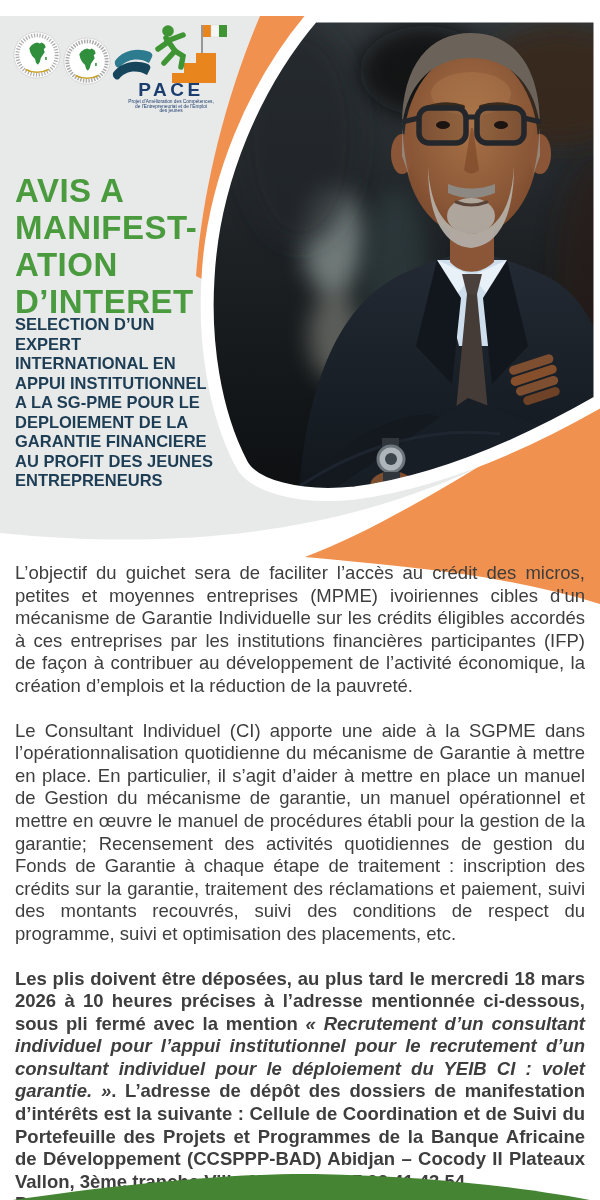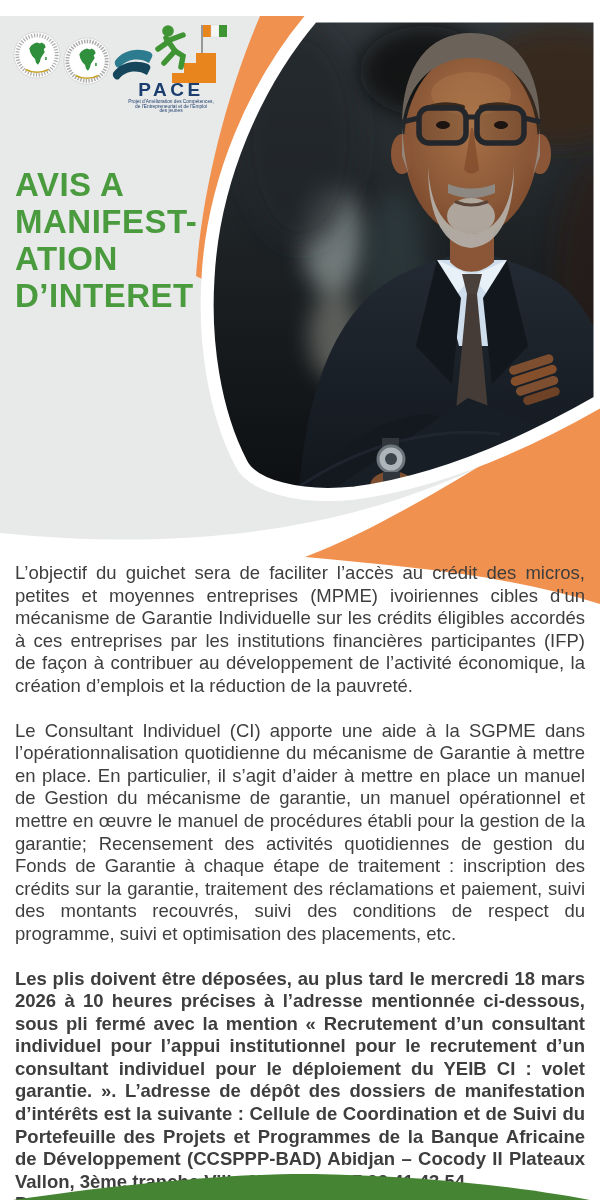--- a/index.html
+++ b/index.html
@@ -11,37 +11,37 @@
   *{margin:0;padding:0;box-sizing:border-box;}
   html,body{background:#fff;}
   body{font-family:"Liberation Sans",sans-serif;}
   .page{position:relative;width:600px;height:1200px;margin:16px auto;background:#fff;overflow:hidden;}
   .hero-svg{position:absolute;top:0;left:0;display:block;}
   .logo{position:absolute;}
   .logo-afdb-1{top:10px;left:12px;}
   .logo-afdb-2{top:17px;left:62px;}
   .logo-pace{top:5px;left:112px;}
   .notice-title{
-    position:absolute;top:150px;left:15px;width:230px;
+    position:absolute;top:156px;left:15px;width:230px;
     font-size:33px;line-height:37px;font-weight:800;letter-spacing:.5px;
     color:var(--title-green);white-space:pre-line;
   }
   .notice-subtitle{
     position:absolute;top:299px;left:15px;width:200px;
     font-size:16.5px;line-height:19.5px;font-weight:700;
     color:var(--navy);white-space:pre-line;
   }
   .body-copy{
     position:absolute;top:546px;left:15px;width:570px;
     font-size:18.5px;line-height:22.6px;color:var(--body-text);
     text-align:justify;
   }
   .body-copy p{margin:0 0 22px 0;}
   .body-copy p.joined{margin-bottom:0;}
-  .seg.bold-italic{font-weight:700;}
+  .seg.bold-italic{font-weight:700;font-style:italic;}
   .seg.bold{font-weight:700;}
   .seg.normal{font-weight:700;font-style:normal;}
   .footer-svg{position:absolute;left:0;bottom:0;display:block;}
   .pace-acronym{font-weight:800;letter-spacing:3.5px;}
 </style>
 </head>
 <body>
 
 <div class="page">
 
@@ -199,20 +199,28 @@
     <text class="pace-acronym" x="59" y="75" text-anchor="middle" font-size="19" style="fill:var(--pace-navy)">PACE</text>
     <text x="59" y="81.5" text-anchor="middle" font-size="4.8" style="fill:var(--pace-navy)">Projet d’Amélioration des Compétences,</text>
     <text x="59" y="86.5" text-anchor="middle" font-size="4.8" style="fill:var(--pace-navy)">de l’Entrepreneuriat et de l’Emploi</text>
     <text x="59" y="91.2" text-anchor="middle" font-size="4.8" style="fill:var(--pace-navy)">des jeunes</text>
   </svg>
 
   <h1 class="notice-title">AVIS A
 MANIFEST-
 ATION
 D’INTERET</h1>
+  <h2 class="notice-subtitle">SELECTION D’UN EXPERT
+INTERNATIONAL EN
+APPUI INSTITUTIONNEL
+A LA SG-PME POUR LE
+DEPLOIEMENT DE LA
+GARANTIE FINANCIERE
+AU PROFIT DES JEUNES
+ENTREPRENEURS</h2>
 
   <div class="body-copy">
     <p>L’objectif du guichet sera de faciliter l’accès au crédit des micros, petites et moyennes entreprises (MPME) ivoiriennes cibles d’un mécanisme de Garantie Individuelle sur les crédits éligibles accordés à ces entreprises par les institutions financières participantes (IFP) de façon à contribuer au développement de l’activité économique, la création d’emplois et la réduction de la pauvreté.</p>
     <p>Le Consultant Individuel (CI) apporte une aide à la SGPME dans l’opérationnalisation quotidienne du mécanisme de Garantie à mettre en place. En particulier, il s’agit d’aider à mettre en place un manuel de Gestion du mécanisme de garantie, un manuel opérationnel et mettre en œuvre le manuel de procédures établi pour la gestion de la garantie; Recensement des activités quotidiennes de gestion du Fonds de Garantie à chaque étape de traitement : inscription des crédits sur la garantie, traitement des réclamations et paiement, suivi des montants recouvrés, suivi des conditions de respect du programme, suivi et optimisation des placements, etc.</p>
     <p class="joined"><span class="seg normal">Les plis doivent être déposées, au plus tard le mercredi 18 mars 2026 à 10 heures précises à l’adresse mentionnée ci-dessous, sous pli fermé avec la mention </span><span class="seg bold-italic">« Recrutement d’un consultant individuel pour l’appui institutionnel pour le recrutement d’un consultant individuel pour le déploiement du YEIB CI : volet garantie. »</span><span class="seg normal">. L’adresse de dépôt des dossiers de manifestation d’intérêts est la suivante : </span><span class="seg bold">Cellule de Coordination et de Suivi du Portefeuille des Projets et Programmes de la Banque Africaine de Développement (CCSPPP-BAD) Abidjan – Cocody II Plateaux Vallon, 3ème tranche Villa 1745, Tél : 27 22 41 43 54</span></p>
     <p><span class="seg normal">Par ailleurs, les consultants qui le désirent peuvent transmettre leur manifestation d’intérêt par mail à l’adresse suivante </span><span class="seg normal"> </span></p>
   </div>
 
   <svg class="footer-svg" width="600" height="45" viewBox="0 0 600 45" aria-hidden="true">
     <path d="M0,45 L0,31 C140,10 250,2 315,3 C430,5 530,17 600,31 L600,45 Z" style="fill:var(--footer-green)"></path>

